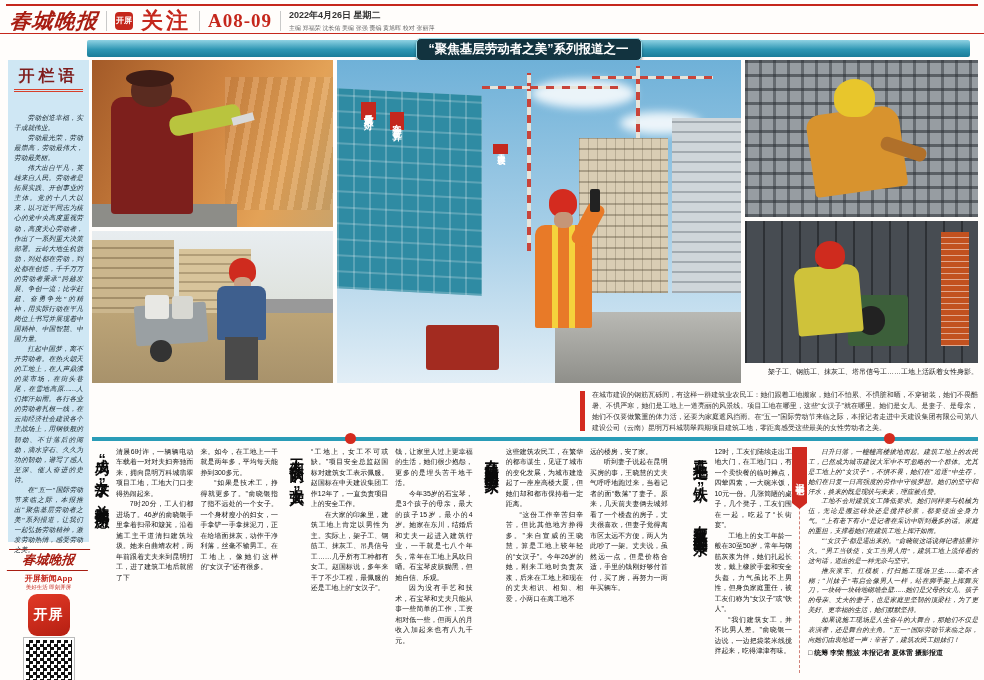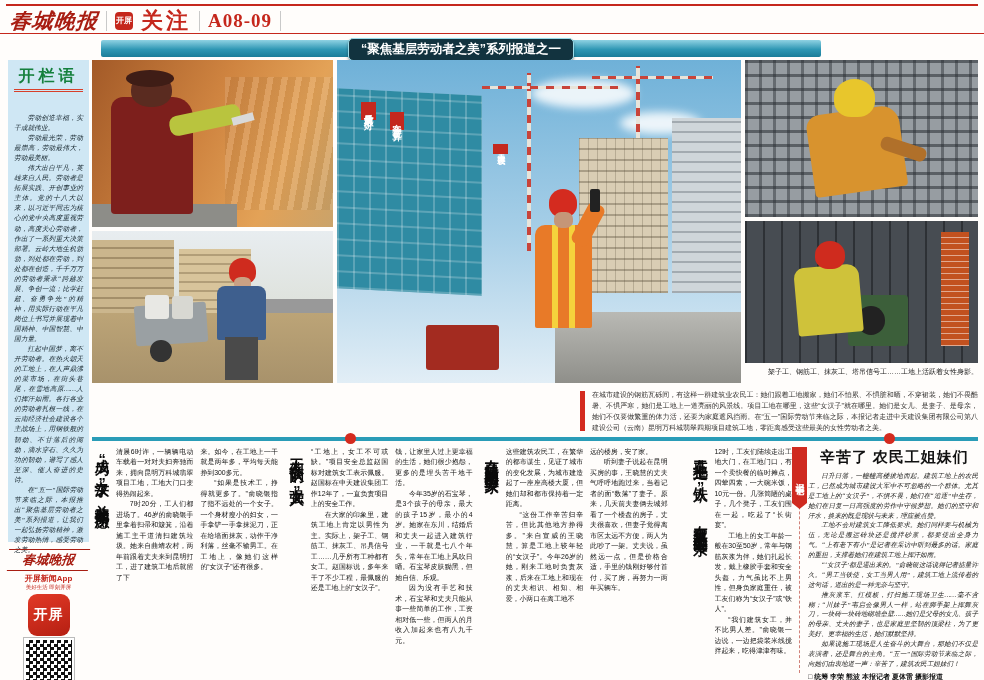--- a/index.html
+++ b/index.html
@@ -13,29 +13,29 @@
   .hdr-div{width:1px;height:20px;background:#c9c9c9;}
   .app-badge{width:18px;height:18px;background:#c5271c;border-radius:4px;color:#fff;font-size:8px;
              font-weight:bold;display:flex;align-items:center;justify-content:center;line-height:1;}
   .section-name{font-size:22px;font-weight:900;color:#c5271c;letter-spacing:3px;}
   .page-no{font-size:19px;color:#c5271c;font-weight:bold;letter-spacing:1px;font-family:Liberation Serif, serif;}
   .date-blk{display:flex;flex-direction:column;justify-content:center;gap:2px;}
   .date-line{font-size:9px;font-weight:bold;color:#333;}
   .credits{font-size:6px;color:#666;}
   .hdrline{position:absolute;left:0;right:0;top:33px;height:1px;background:#c5271c;}
   
-  .ribbon{position:absolute;left:101px;top:40px;width:720px;height:17px;
+  .ribbon{position:absolute;left:87px;top:40px;width:883px;height:17px;
           background:linear-gradient(180deg,#8fd2e3,#2f97b4 55%,#1b7d99);border-radius:2px;}
   .ribbon-label{position:absolute;left:50%;top:-2px;transform:translateX(-50%);
           background:#12333f;border:1px solid #9adbe9;border-radius:5px;color:#fff;
           font-size:12.5px;font-weight:bold;padding:2px 12px;white-space:nowrap;box-shadow:0 2px 3px rgba(0,0,0,.35);}
   
   .opencol{position:absolute;left:8px;top:60px;width:81px;height:482px;background:#cfe7f4;
            padding:6px 6px 4px;box-sizing:border-box;}
-  .opencol-title{font-size:16px;font-weight:900;color:#15803d;text-align:center;letter-spacing:4px;
+  .opencol-title{font-size:16px;font-weight:900;color:#7f1d1d;text-align:center;letter-spacing:4px;
            border-bottom:3px double #d8402a;padding-bottom:2px;margin-bottom:21px;}
   .opencol-body p{font-family:"Liberation Serif",serif;font-style:italic;font-size:6.7px;
            line-height:1.5;margin:0;text-indent:2em;text-align:justify;color:#15242c;}
   
   .brand{position:absolute;left:8px;top:549px;width:81px;text-align:center;}
   .brand-logo{font-family:"Liberation Serif",serif;font-style:italic;font-weight:bold;font-size:13px;
            color:#a81d12;border-top:1px solid #a81d12;border-bottom:1px solid #a81d12;
            padding:1px 0;transform:skewX(-6deg);}
   .brand-app{font-size:8px;font-weight:bold;color:#c5271c;margin-top:2px;}
   .brand-slogan{font-size:5.5px;color:#c5271c;}
@@ -165,20 +165,24 @@
   <div class="topline"></div>
 
   <div class="header">
     <div class="masthead">春城晚报</div>
     <div class="hdr-div"></div>
     <div class="app-badge">开屏</div>
     <div class="section-name">关注</div>
     <div class="hdr-div"></div>
     <div class="page-no">A08-09</div>
     <div class="hdr-div"></div>
+    <div class="date-blk">
+      <div class="date-line">2022年4月26日 星期二</div>
+      <div class="credits">主编 郑福荣 沈长佑 美编 张强 责编 黄旭晖 校对 张丽萍</div>
+    </div>
   </div>
   <div class="hdrline"></div>
 
   <div class="ribbon">
     <div class="ribbon-label">“聚焦基层劳动者之美”系列报道之一</div>
   </div>
 
   <div class="opencol">
     <div class="opencol-title">开栏语</div>
     <div class="opencol-body">
@@ -303,21 +307,20 @@
     <div class="vhead vD">在工地上是“铁人”，在家里是温柔的母亲</div>
     <div class="bcol">
         <p>12时，工友们陆续走出工地大门，在工地门口，有一个卖快餐的临时摊点，四荤四素，一大碗米饭，10元一份。几张简陋的桌子，几个凳子，工友们围在一起，吃起了“长街宴”。</p>
         <p>工地上的女工年龄一般在30至50岁，常年与钢筋灰浆为伴，她们扎起长发，戴上橡胶手套和安全头盔，力气虽比不上男性，但身负家庭重任，被工友们称为“女汉子”或“铁人”。</p>
         <p>“我们建筑女工，并不比男人差。”俞晓银一边说，一边把袋装米线搅拌起来，吃得津津有味。</p>
       </div>
   </div>
 
   <div class="notebook">
     <div class="nb-tab">记者手记</div>
-    <div class="nb-title">辛苦了 农民工姐妹们</div>
     <div class="nb-body">
         <p>日升日落，一幢幢高楼拔地而起。建筑工地上的农民工，已然成为城市建设大军中不可忽略的一个群体。尤其是工地上的“女汉子”，不惧不畏，她们在“追逐”中生存，她们在日复一日高强度的劳作中守候梦想。她们的坚守和汗水，换来的既是现状与未来，理应被点赞。</p>
         <p>工地不会对建筑女工降低要求。她们同样要与机械为伍，无论是搬运砖块还是搅拌砂浆，都要使出全身力气。“上有老下有小”是记者在采访中听到最多的话。家庭的重担，支撑着她们在建筑工地上挥汗如雨。</p>
         <p>“‘女汉子’都是逼出来的。”俞晓银这话说得记者掂量许久。“男工当铁使，女工当男人用”，建筑工地上流传着的这句话，道出的是一种无奈与坚守。</p>
         <p>推灰浆车、扛模板，打扫施工现场卫生……毫不含糊；“川妹子”韦启会像男人一样，站在脚手架上挥舞灰刀，一块砖一块砖地砌墙垒壁……她们是父母的女儿、孩子的母亲、丈夫的妻子，也是家庭里坚韧的顶梁柱，为了更美好、更幸福的生活，她们默默坚持。</p>
         <p>如果说施工现场是人生奋斗的大舞台，那她们不仅是表演者，还是舞台的主角。“五一”国际劳动节来临之际，向她们由衷地道一声：辛苦了，建筑农民工姐妹们！</p>
       </div>
     <div class="nb-byline">□ 统筹 李荣 熊波 本报记者 夏体雷 摄影报道</div>
   </div>
 

